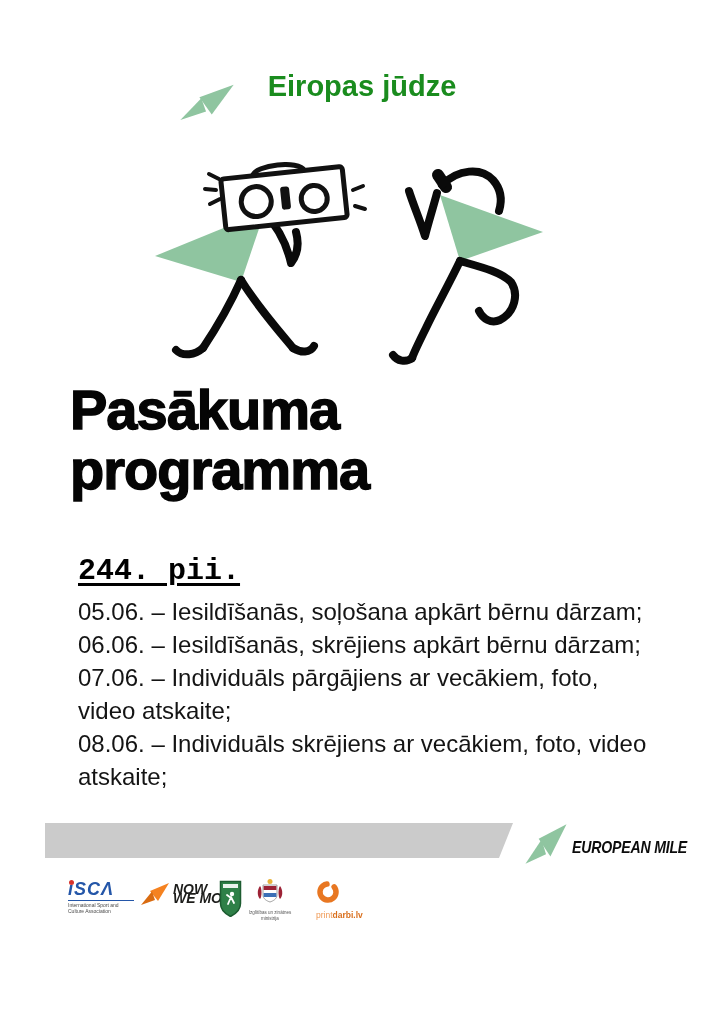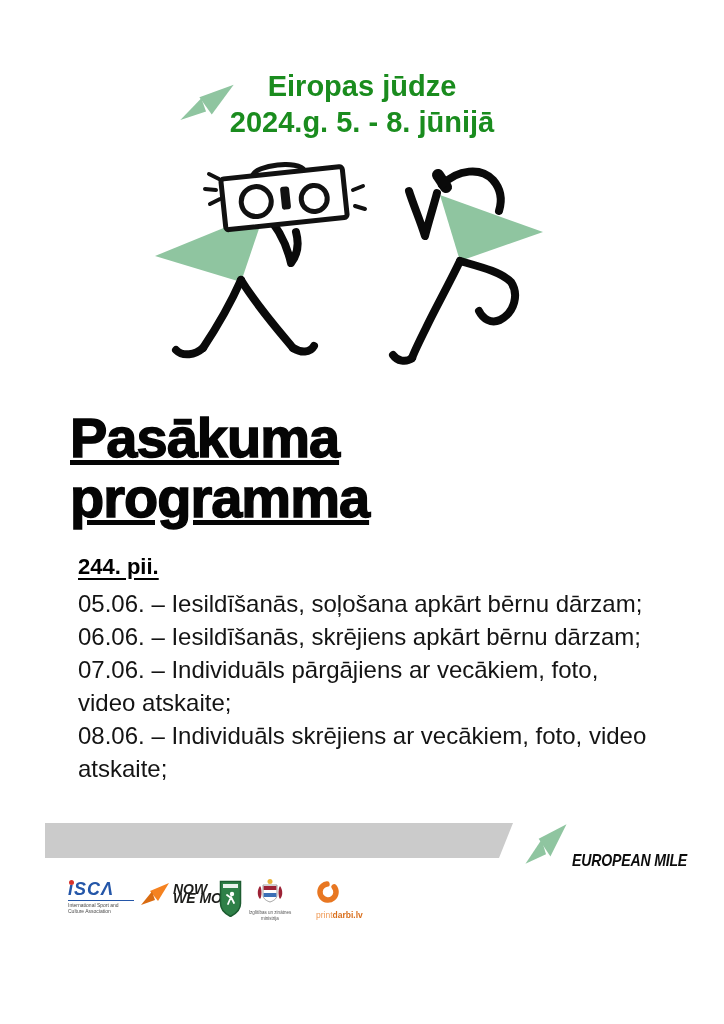--- a/index.html
+++ b/index.html
@@ -16,41 +16,41 @@
     color:#1a8c1e; font-weight:bold; font-size:29px; line-height:36px; letter-spacing:0;
   }
   .header-arrow { position:absolute; left:178px; top:82px; }
 
   
   .figure-left  { position:absolute; left:153px; top:162px; }
   .figure-right { position:absolute; left:388px; top:166px; }
 
   
   .title {
-    position:absolute; left:70px; top:408px;
+    position:absolute; left:70px; top:380px;
     font-size:56px; font-weight:900; color:#050505;
-    line-height:60px; letter-spacing:-1px;text-decoration:underline;
+    line-height:60px; letter-spacing:-1px;
     -webkit-text-stroke:1.4px #050505;
   }
 
   
   .program { position:absolute; left:78px; top:554px; width:578px; color:#111; }
   .program-heading {
-    font-size:22px; font-weight:bold; text-decoration:underline;
-    text-underline-offset:4px; margin-bottom:7px; color:#000;
+    font-size:30px; font-weight:bold; text-decoration:underline;
+    text-underline-offset:4px; margin-bottom:7px; color:#000;font-family:Liberation Mono, monospace;
   }
   .program-line { font-size:24px; line-height:33px; color:#141414; }
 
   
   .banner {
     position:absolute; left:45px; top:823px; width:468px; height:35px;
     background:#cbcbcb;
     clip-path:polygon(0 0, 100% 0, calc(100% - 14px) 100%, 0 100%);
   }
-  .euromile { position:absolute; left:524px; top:820px; display:flex; align-items:flex-end; }
+  .euromile { position:absolute; left:524px; top:820px; display:flex; align-items:flex-start; }
   .euromile-text {
     display:inline-block; margin-top:18px; margin-left:4px;
     font-size:15px; font-weight:bold; font-style:italic; color:#0c0c0c;
     letter-spacing:-0.2px; transform:scaleX(0.94) scaleY(1.15); transform-origin:left center;
     white-space:nowrap;
   }
 
   
   .partners { position:absolute; left:0; top:878px; width:668px; height:50px; }
 
@@ -80,21 +80,20 @@
 <body>
 
 <div class="page">
 
   <svg class="header-arrow" width="58" height="40" viewBox="0 0 60 42">
     <polygon points="22,16 58,3 35,34" fill="#8fc5a0"></polygon>
     <polygon points="2,40 24,17 29,31" fill="#8fc5a0"></polygon>
   </svg>
   <div class="header">
     <div class="hline">Eiropas jūdze</div>
-    <div class="hline">2024.g. 5. - 8. jūnijā</div>
   </div>
 
   <svg class="figure-left" width="218" height="214" viewBox="0 0 218 214">
     <polygon points="112,49 2,94 88,120" fill="#8fc5a0"></polygon>
 
     <path d="M88,118 C76,145 62,168 50,186" fill="none" stroke="#0a0a0a" stroke-width="8" stroke-linecap="round"></path>
     <path d="M50,186 C42,193 30,195 23,188" fill="none" stroke="#0a0a0a" stroke-width="8" stroke-linecap="round"></path>
     <path d="M88,118 C104,144 125,168 140,186" fill="none" stroke="#0a0a0a" stroke-width="8" stroke-linecap="round"></path>
     <path d="M140,186 C148,191 157,191 161,184" fill="none" stroke="#0a0a0a" stroke-width="8" stroke-linecap="round"></path>
 

